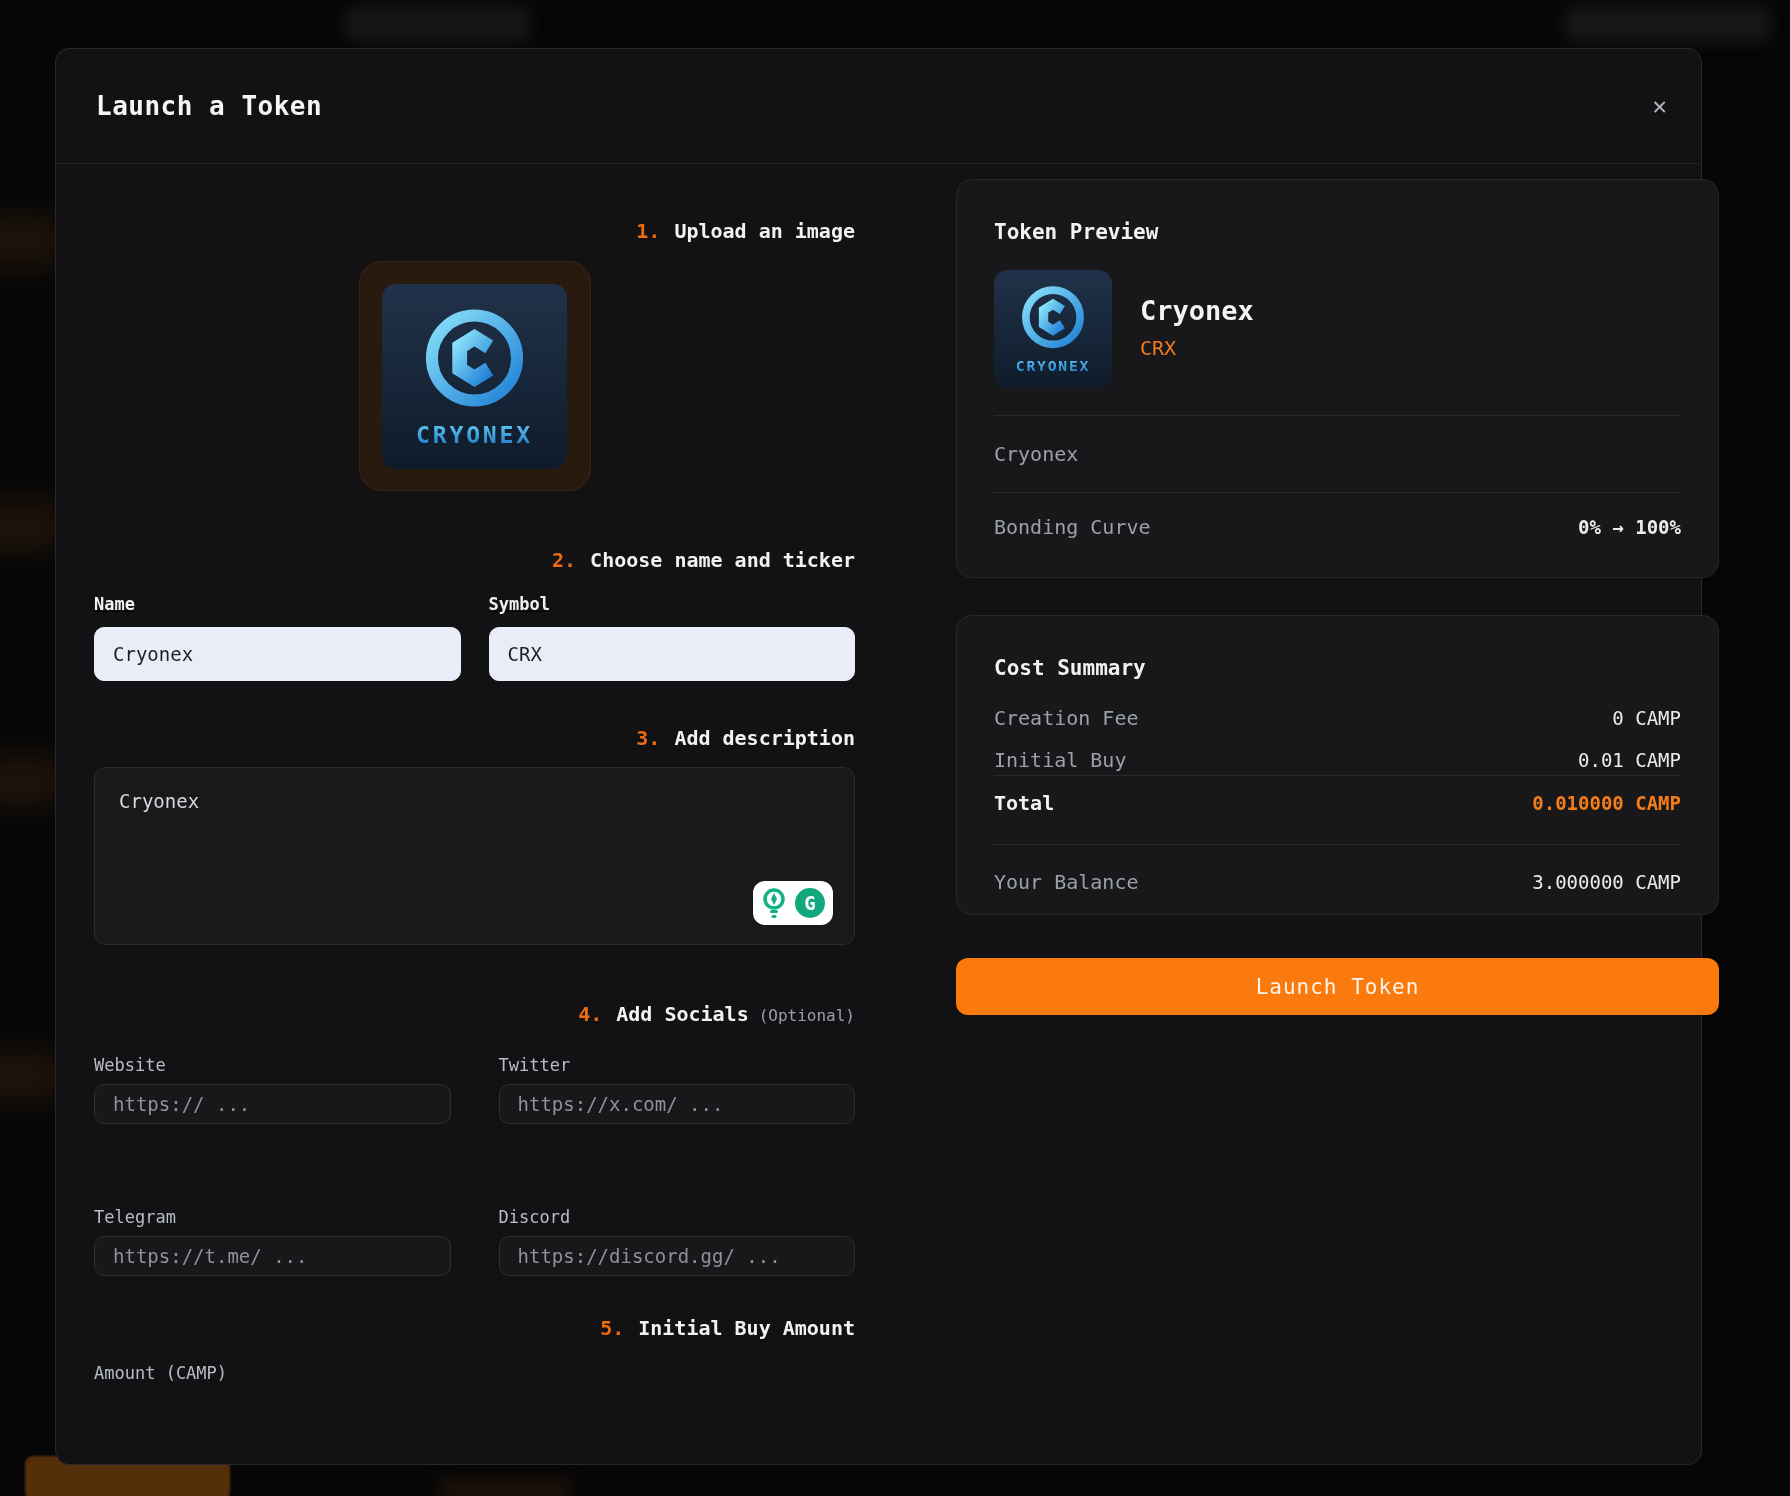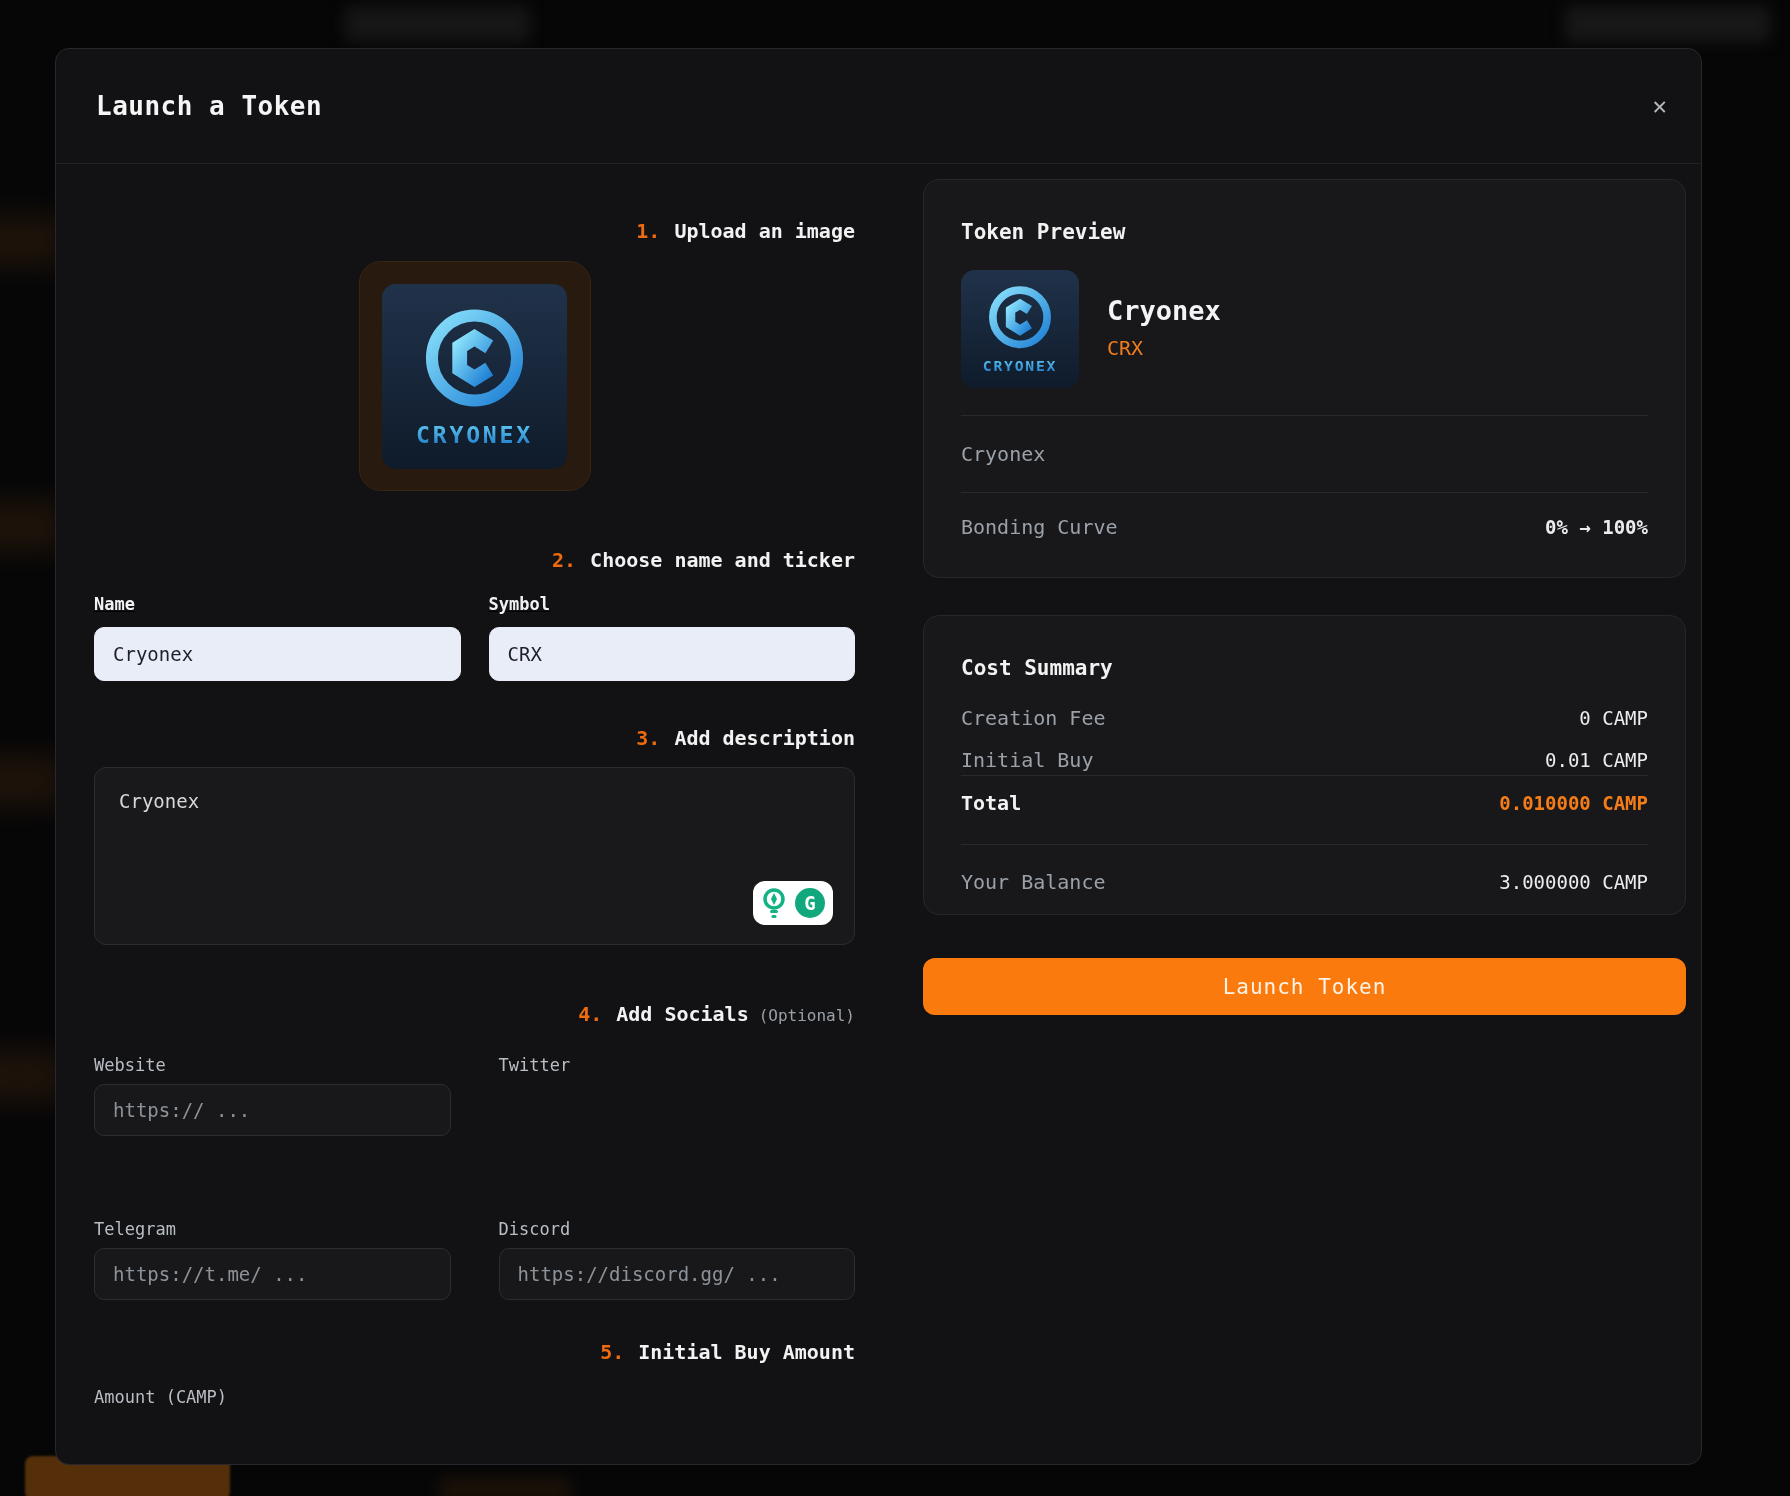--- a/index.html
+++ b/index.html
@@ -20,21 +20,21 @@
            background:#121214; border:1px solid #28282c; border-radius:14px; }
   .modal-header { height:115px; display:flex; align-items:center; padding:0 40px;
                   border-bottom:1px solid #232327; position:relative; }
   .modal-title { font-size:26px; font-weight:bold; color:#f5f5f6; letter-spacing:.5px; }
   .close-btn { position:absolute; right:26px; top:50%; transform:translateY(-50%);
                background:none; border:none; color:#b5b8bb; font-size:24px; line-height:1;
                cursor:pointer; font-family:inherit; padding:8px; }
 
   .content { position:absolute; left:0; right:0; top:116px; bottom:0; }
   .col-left  { position:absolute; left:38px;  top:54px; width:761px; }
-  .col-right { position:absolute; left:867px; top:14px; width:763px; }
+  .col-right { position:absolute; left:900px; top:14px; width:763px; }
 
   
   .sec-header { font-size:20px; line-height:24px; color:#f2f2f3; font-weight:bold;text-align:right; }
   .sec-num { color:#ee6c0f; margin-right:14px; }
   .sec-suffix { color:#9aa0a8; font-weight:normal; font-size:16px; margin-left:10px; }
 
   
   .upload-box { width:232px; height:230px; margin:18px auto 0; background:#281a0e;
                 border:1px solid #3a2513; border-radius:22px; display:flex;
                 align-items:center; justify-content:center; cursor:pointer; }
@@ -45,21 +45,21 @@
 
   
   .field-row { display:flex; gap:28px;text-decoration:underline; }
   .field { flex:1; }
   .lbl { font-size:17px; line-height:18px; display:block; }
   .lbl.bright { color:#f0f1f3; font-weight:bold; }
   .lbl.muted  { color:#b9bec5; }
   .inp { width:100%; height:54px; border-radius:10px; font-family:inherit; font-size:19px;
          padding:0 18px; outline:none; }
   .inp.light { background:#e9edf8; border:1px solid #e9edf8; color:#1d2127; margin-top:14px; }
-  .inp.dark  { height:52px; background:#18181b; border:1px solid #2c2c31; color:#e8eaec; margin-top:10px; }
+  .inp.dark  { height:40px; background:#18181b; border:1px solid #2c2c31; color:#e8eaec; margin-top:10px; }
   .inp.dark::placeholder { color:#8d9299; }
 
   .desc-wrap { position:relative; margin-top:17px; }
   .desc-area { width:761px; height:178px; background:#19191c; border:1px solid #2b2b30;
                border-radius:12px; color:#d6d8dc; font-family:inherit; font-size:19px;
                padding:22px 24px; resize:none; outline:none; }
   .grammarly { position:absolute; right:22px; bottom:24px; width:80px; height:44px; cursor:pointer; }
 
   .socials-grid { display:grid; grid-template-columns:1fr 1fr; column-gap:28px; row-gap:0;gap:48px; }
   .socials-grid .cell-r2 { margin-top:36px; }
@@ -187,20 +187,21 @@
         <div class="sec-header" style="margin-top:53px">
           <span class="sec-num">4.</span><span>Add Socials</span><span class="sec-suffix">(Optional)</span>
         </div>
         <div class="socials-grid" style="margin-top:28px">
           <div>
             <span class="lbl muted">Website</span>
             <input class="inp dark" type="text" placeholder="https:// ..." style="">
           </div>
           <div>
             <span class="lbl muted">Twitter</span>
+            <input class="inp dark" type="text" placeholder="https://x.com/ ..." style="">
           </div>
           <div class="cell-r2">
             <span class="lbl muted">Telegram</span>
             <input class="inp dark" type="text" placeholder="https://t.me/ ..." style="">
           </div>
           <div class="cell-r2">
             <span class="lbl muted">Discord</span>
             <input class="inp dark" type="text" placeholder="https://discord.gg/ ..." style="">
           </div>
         </div>

